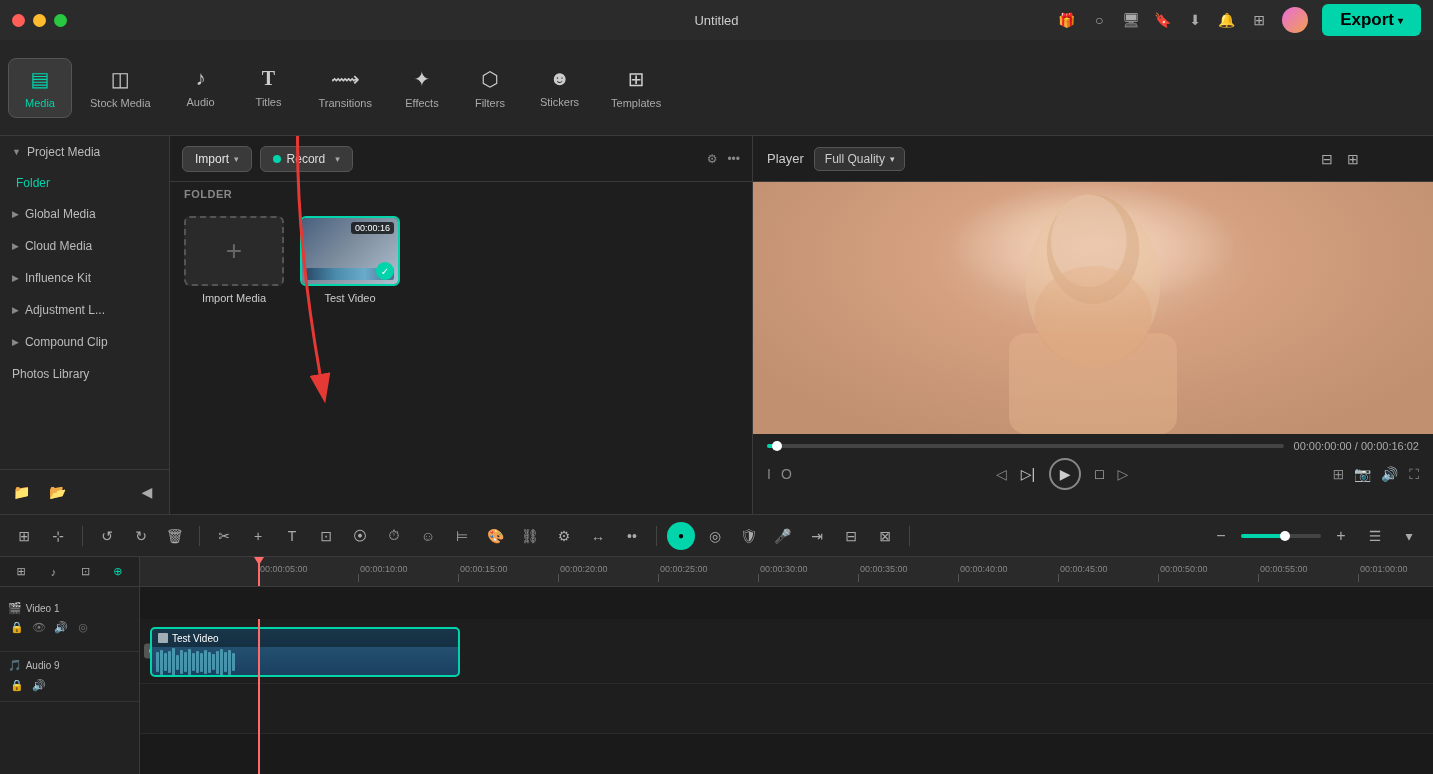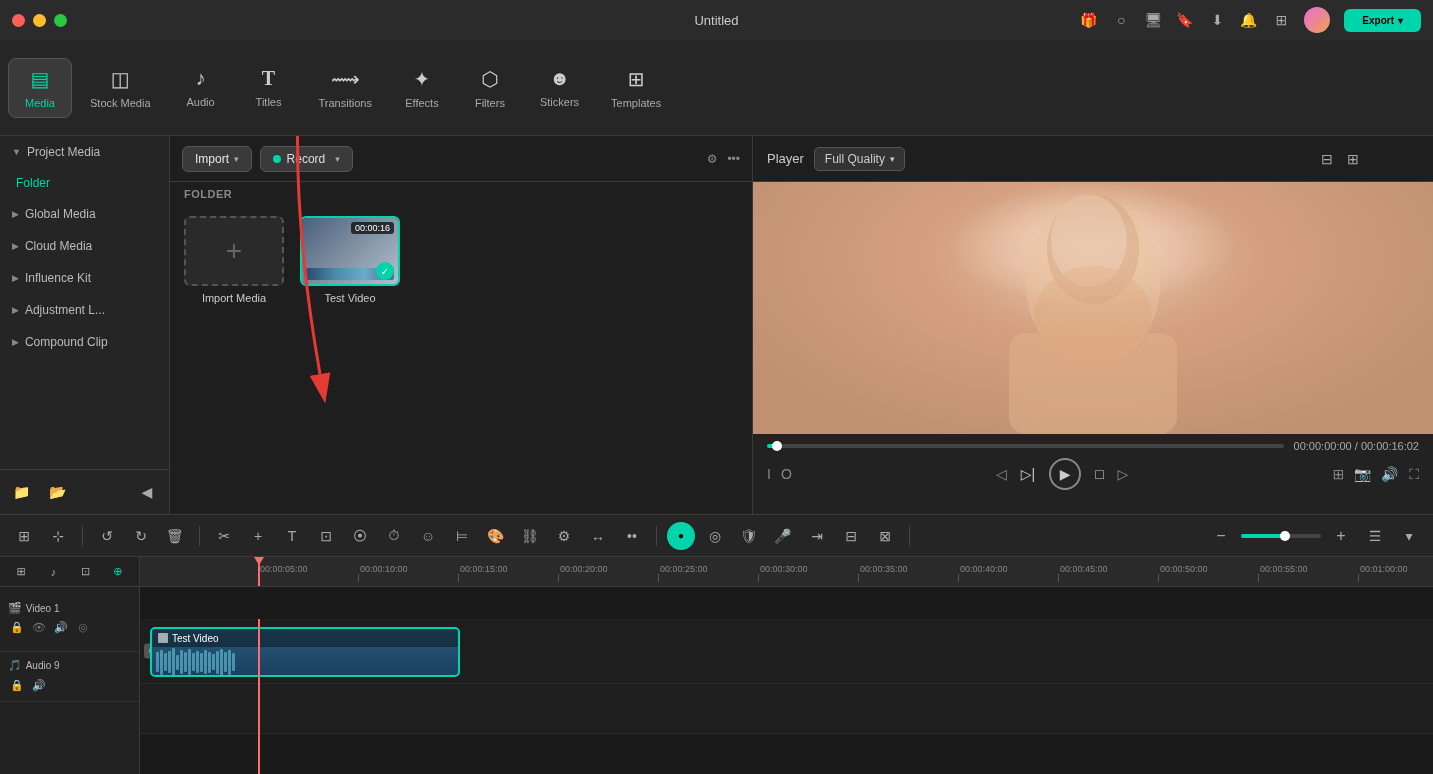--- a/index.html
+++ b/index.html
@@ -63,21 +63,21 @@
       color: #aaa;
       cursor: pointer;
       font-size: 14px;
     }
     .export-btn {
       background: #00d4aa;
       color: #000;
       border: none;
       border-radius: 6px;
       padding: 6px 18px;
-      font-size: 10px;
+      font-size: 17px;
       font-weight: 600;
       cursor: pointer;
       display: flex;
       align-items: center;
       gap: 4px;
     }
     .export-btn::after {
       content: '▾';
       font-size: 10px;
     }
@@ -829,20 +829,23 @@
         <span class="arrow">▶</span>
         <span>Influence Kit</span>
       </div>
       <div class="sidebar-item">
         <span class="arrow">▶</span>
         <span>Adjustment L...</span>
       </div>
       <div class="sidebar-item">
         <span class="arrow">▶</span>
         <span>Compound Clip</span>
+      </div>
+      <div class="sidebar-item">
+        <span>Photos Library</span>
       </div>
     </div>
     <div class="sidebar-bottom">
       <div class="sidebar-bottom-btn">📁</div>
       <div class="sidebar-bottom-btn">📂</div>
       <div class="sidebar-bottom-btn" style="margin-left:auto;">◀</div>
     </div>
   </div>
 
   <div class="media-panel">

